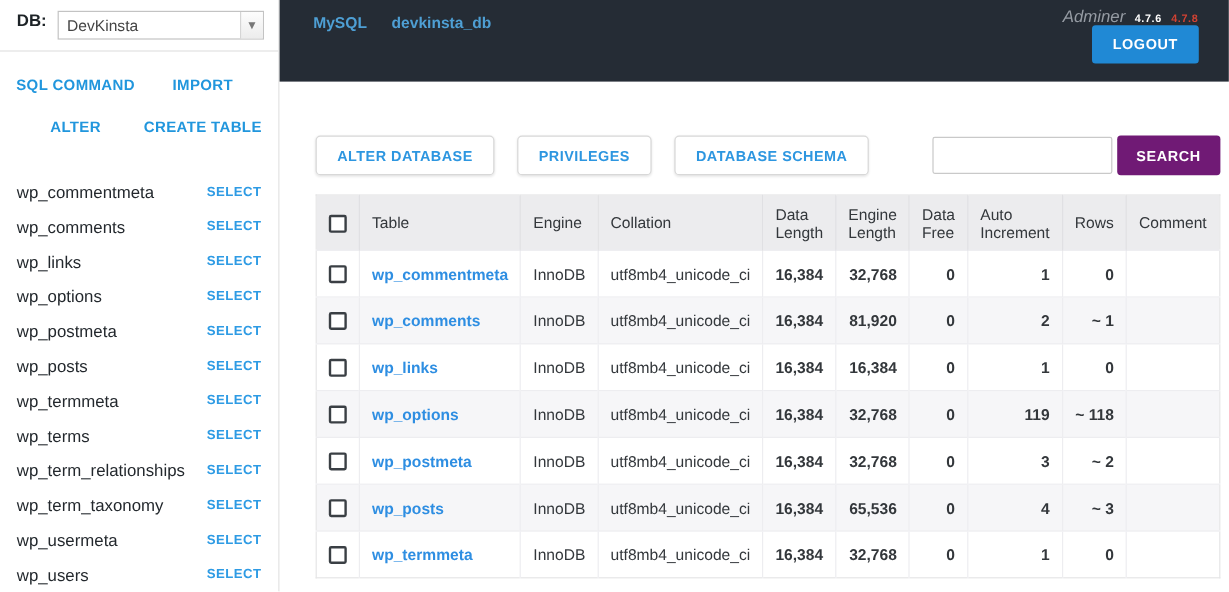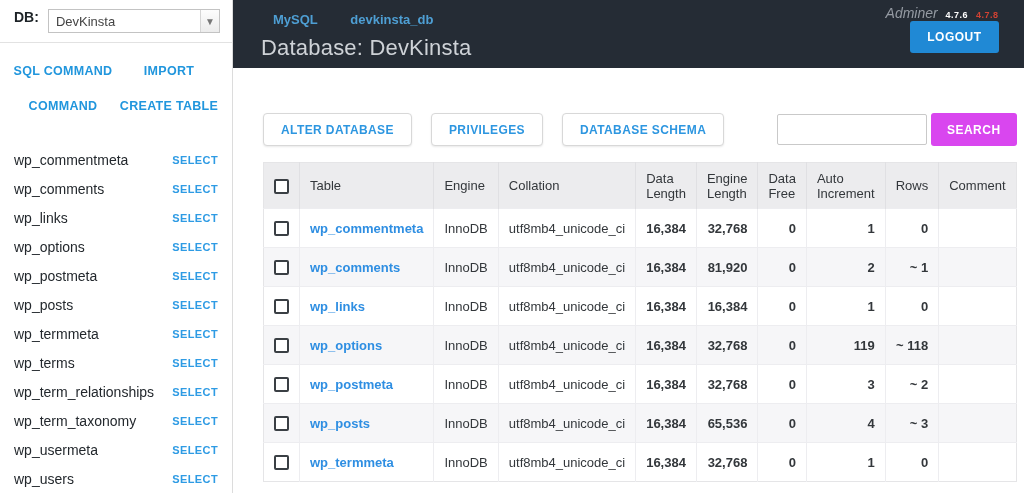--- a/index.html
+++ b/index.html
@@ -24,38 +24,38 @@
     text-decoration:none; cursor:pointer; white-space:nowrap; }
   .table-list { list-style:none; padding:14px 14px 0 14px; }
   .table-list li { display:flex; align-items:center; justify-content:space-between; height:29px; }
   .table-list .tname { font-size:14px; color:#23282d; }
   .table-list .tselect { font-size:11px; font-weight:bold; color:#2e9be4; letter-spacing:.4px;
     text-decoration:none; cursor:pointer; }
 
   
   .main { flex:1; display:flex; flex-direction:column; }
   .topbar { position:relative; height:68px; background:#252c35; padding:10px 28px 0 28px; }
-  .crumbs a { color:#4e9fd4; font-size:13px; font-weight:bold; text-decoration:none; margin-right:16px; cursor:pointer;margin-left:12px; }
+  .crumbs a { color:#4e9fd4; font-size:13px; font-weight:bold; text-decoration:none; margin-right:16px; cursor:pointer; }
   .page-title { color:#ced2d7; font-size:22px; font-weight:400; margin-top:7px; letter-spacing:.2px; }
   .version { position:absolute; top:5px; right:28px; color:#959ba3; font-size:14px; font-style:italic; }
   .version b { font-style:normal; font-size:9px; color:#fff; margin-left:4px; letter-spacing:.5px; }
   .version b.new { color:#d14233;text-align:center; }
   .logout-btn { position:absolute; top:21px; right:28px; background:#2089d5; color:#fff; border:none;
     font-family:inherit; font-size:12px; font-weight:bold; letter-spacing:.5px;
     padding:9px 17px; border-radius:3px; cursor:pointer; }
 
   .content { flex:1; background:#fff; padding:45px 10px 0 30px; }
   .toolbar { display:flex; align-items:center; }
   .tool-btn { background:#fff; border:1px solid #d8d8d8; border-radius:4px; height:33px; padding:0 17px;
     color:#2d96e0; font-family:inherit; font-size:12px; font-weight:bold; letter-spacing:.4px;
     margin-right:19px; box-shadow:0 1px 2px rgba(0,0,0,.09); cursor:pointer; }
   .search-group { margin-left:auto; display:flex; align-items:center; }
   .search-input { width:150px; height:31px; border:1px solid #c9c9c9; border-radius:2px;
     font-family:inherit; font-size:13px; padding:0 8px; margin-right:4px; }
-  .search-btn { background:#d946ef; color:#fff; border:none; border-radius:3px; height:33px; padding:0 16px;
+  .search-btn { background:#701a75; color:#fff; border:none; border-radius:3px; height:33px; padding:0 16px;
     font-family:inherit; font-size:12px; font-weight:bold; letter-spacing:.5px; cursor:pointer; }
 
   
   table.db { border-collapse:collapse; width:750px; margin-top:16px; border:1px solid #e5e5e7; }
   table.db th { background:#ececee; font-weight:400; font-size:13px; color:#33373b; text-align:left;
     padding:7px 10px; height:46px; border-left:1px solid #e0e0e3; }
   table.db th:first-child { border-left:none; }
   table.db td { font-size:13px; color:#33373b; padding:0 10px; height:39px;
     border-top:1px solid #ededf0; border-left:1px solid #ededf0; background:#fff; }
   table.db td:first-child { border-left:none; }
@@ -77,21 +77,21 @@
       <label>DB:</label>
       <div class="db-select">
         <span class="val">DevKinsta</span>
         <span class="arrow">▼</span>
       </div>
     </div>
     <hr>
     <nav class="side-actions">
       <a>SQL COMMAND</a>
       <a>IMPORT</a>
-      <a>COMMAND</a>
+      <a>ALTER</a>
       <a>CREATE TABLE</a>
     </nav>
     <ul class="table-list" id="table-list">
         <li>
           <a class="tname">wp_commentmeta</a>
           <a class="tselect">SELECT</a>
         </li>
         <li>
           <a class="tname">wp_comments</a>
           <a class="tselect">SELECT</a>
@@ -138,21 +138,20 @@
         </li>
       </ul>
   </aside>
 
   <div class="main">
     <header class="topbar">
       <div class="crumbs">
         <a>MySQL</a>
         <a>devkinsta_db</a>
       </div>
-      <div class="page-title">Database: DevKinsta</div>
       <div class="version">
         <span>Adminer</span>
         <b>4.7.6</b>
         <b class="new">4.7.8</b>
       </div>
       <button class="logout-btn">LOGOUT</button>
     </header>
 
     <section class="content">
       <div class="toolbar">

